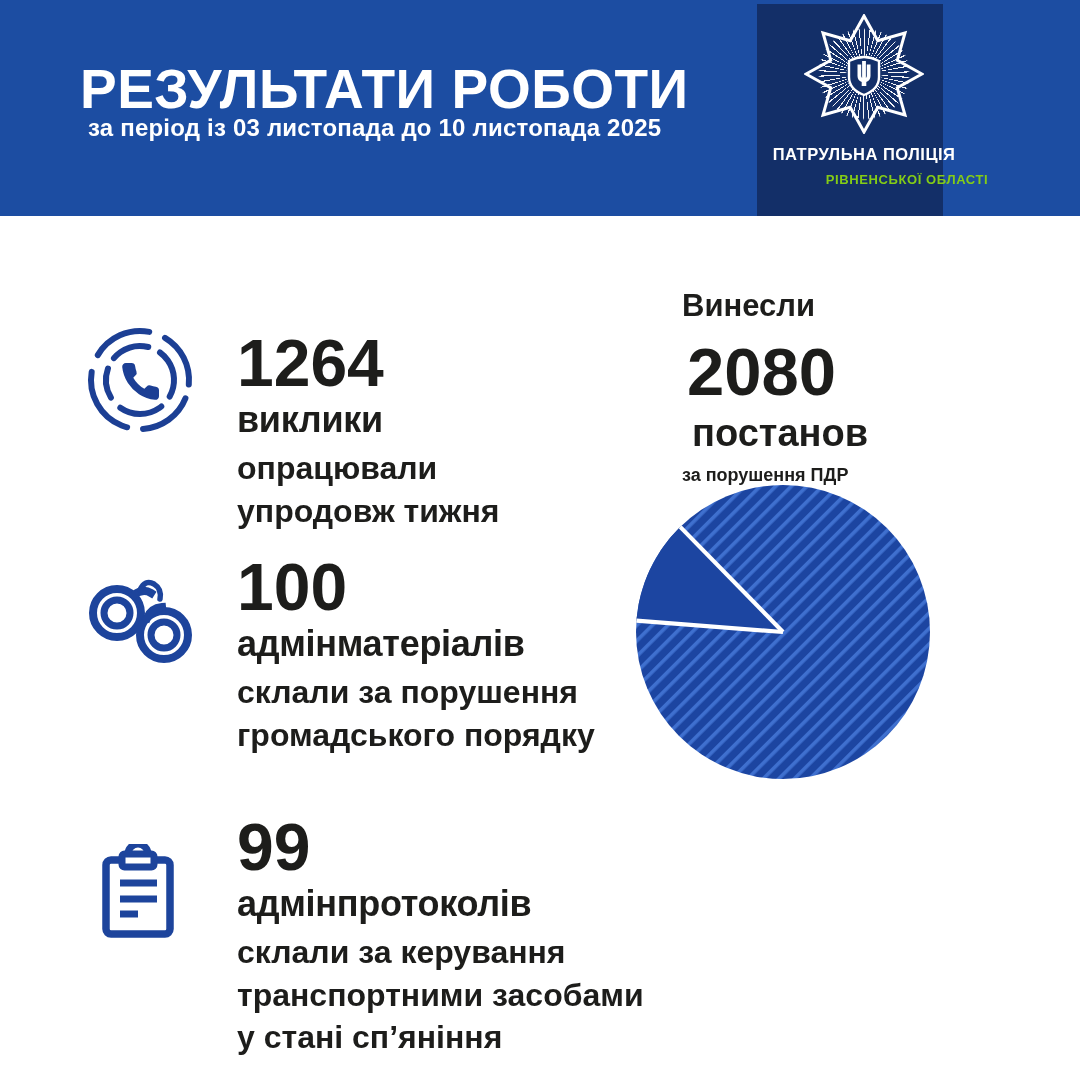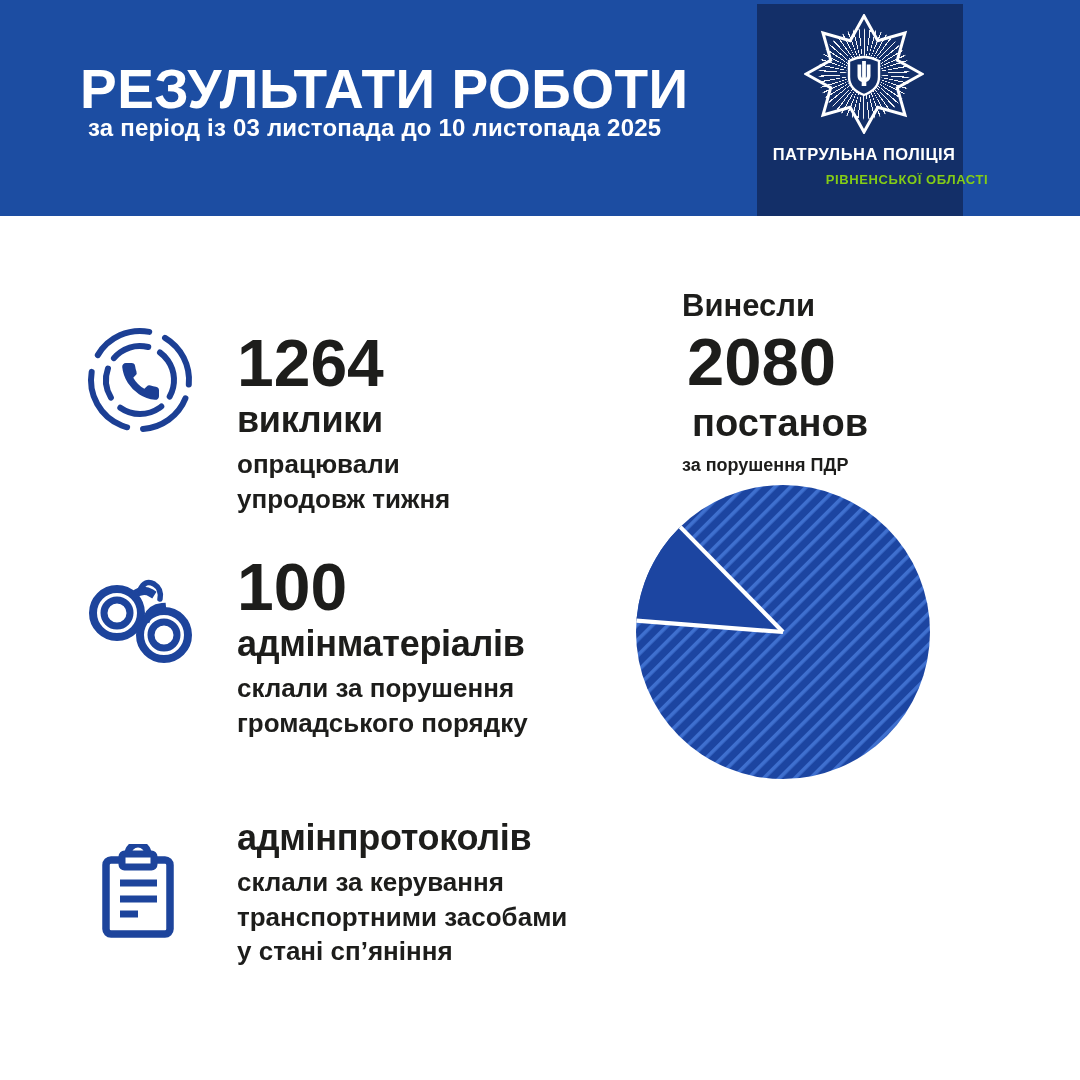--- a/index.html
+++ b/index.html
@@ -7,43 +7,43 @@
           font-family:"Liberation Sans","DejaVu Sans",sans-serif;color:#1d1d1b;}
 
   
   .banner{position:absolute;left:0;top:0;width:1080px;height:216px;background:#1c4da2;}
   .banner-title{position:absolute;left:80px;top:62px;font-size:55px;font-weight:800;
                 color:#fff;letter-spacing:.5px;line-height:1;white-space:nowrap;}
   .banner-subtitle{position:absolute;left:88px;top:116px;font-size:24px;font-weight:700;
                    color:#fff;letter-spacing:.2px;line-height:1;white-space:nowrap;}
 
   
-  .logo-box{position:absolute;left:757px;top:4px;width:206px;height:212px;background:#132f68;}
+  .logo-box{position:absolute;left:757px;top:4px;width:186px;height:212px;background:#132f68;}
   .star-wrap{position:absolute;left:47px;top:10px;width:120px;height:120px;}
   .rays{position:absolute;left:8px;top:8px;width:104px;height:104px;border-radius:50%;
         background:repeating-conic-gradient(rgba(255,255,255,.95) 0deg 1.6deg, transparent 1.6deg 7.2deg);
         -webkit-mask:radial-gradient(circle at 50% 50%, transparent 0 17px, #000 19px 44px, transparent 46px);
         mask:radial-gradient(circle at 50% 50%, transparent 0 17px, #000 19px 44px, transparent 46px);}
   .star-svg{position:absolute;left:0;top:0;}
   .org1{position:absolute;left:0;top:141px;width:214px;text-align:center;font-size:16.5px;
         font-weight:700;color:#ffffff;letter-spacing:.5px;white-space:nowrap;}
   .org2{position:absolute;left:0;top:168px;width:214px;text-align:center;font-size:13px;
         font-weight:700;color:#84cc16;letter-spacing:.6px;white-space:nowrap;margin-left:43px;}
 
   
   .stat-icon{position:absolute;}
   .stat-text{position:absolute;left:237px;}
   .stat-value{font-size:66px;font-weight:700;line-height:1;letter-spacing:0;}
   .stat-label{font-size:36px;font-weight:800;line-height:1;margin-top:6px;letter-spacing:-.3px;}
-  .stat-desc{font-size:26px;font-weight:700;line-height:1.33;margin-top:9px;white-space:pre-line;}
+  .stat-desc{font-size:32px;font-weight:700;line-height:1.33;margin-top:9px;white-space:pre-line;}
 
   
   .rulings{position:absolute;left:682px;top:290px;}
   .rul-intro{font-size:31px;font-weight:700;line-height:1;}
-  .rul-value{font-size:67px;font-weight:800;line-height:1;margin-top:7px;padding-left:5px;}
+  .rul-value{font-size:67px;font-weight:800;line-height:1;margin-top:17px;padding-left:5px;}
   .rul-label{font-size:38px;font-weight:800;line-height:1;margin-top:9px;margin-left:10px;}
   .rul-desc{font-size:18px;font-weight:700;line-height:1;margin-top:14px;}
 
   .pie{position:absolute;left:633px;top:482px;}
 </style>
 </head>
 <body>
 
 <div class="canvas">
 
@@ -108,20 +108,21 @@
     <svg width="76" height="96" viewBox="0 0 76 96">
       <rect x="6" y="16" width="64" height="74" rx="5" fill="#ffffff" stroke="#1d449c" stroke-width="7.5"></rect>
       <path d="M 28,10 a 10,10 0 0 1 20,0" fill="#ffffff" stroke="#1d449c" stroke-width="7"></path>
       <rect x="22" y="10" width="32" height="13" rx="2.5" fill="#ffffff" stroke="#1d449c" stroke-width="7"></rect>
       <line x1="20" y1="39" x2="57" y2="39" stroke="#1d449c" stroke-width="7"></line>
       <line x1="20" y1="55" x2="57" y2="55" stroke="#1d449c" stroke-width="7"></line>
       <line x1="20" y1="70" x2="38" y2="70" stroke="#1d449c" stroke-width="7"></line>
     </svg>
   </div>
   <div class="stat-text" style="top:814px;">
+    <div class="stat-value">99</div>
     <div class="stat-label">адмінпротоколів</div>
     <div class="stat-desc">склали за керування
 транспортними засобами
 у стані сп’яніння</div>
   </div>
 
   <div class="rulings">
     <div class="rul-intro">Винесли</div>
     <div class="rul-value">2080</div>
     <div class="rul-label">постанов</div>

